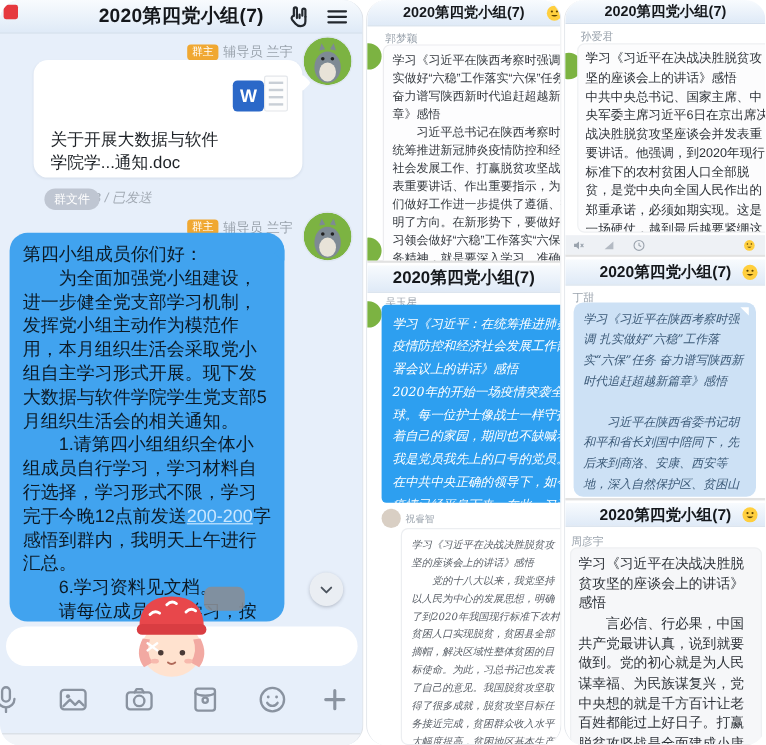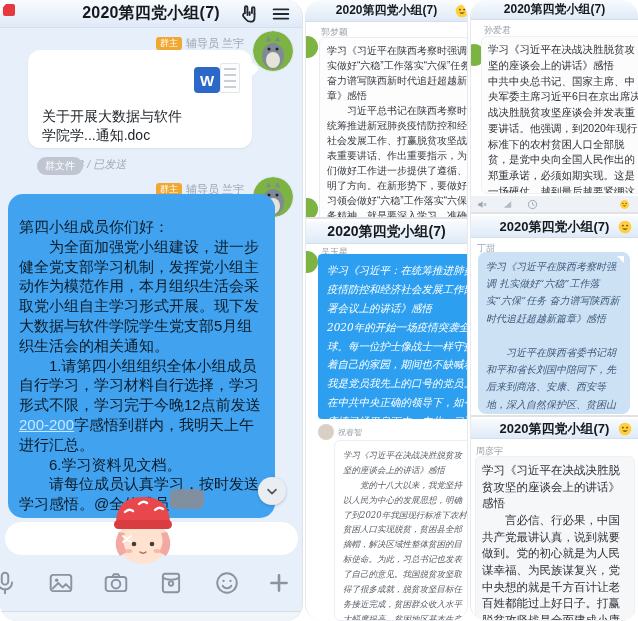--- a/index.html
+++ b/index.html
@@ -36,21 +36,21 @@
   .filecard:after { content:""; position:absolute; right:-5px; top:14px; width:10px; height:10px; background:#fff; transform:rotate(45deg); border-radius:2px; }
   .fc-name { font-size:14px; color:#1d2126; line-height:1.35; width:152px; float:left;margin-top:44px; }
   .fc-icon { float:right; width:46px; height:42px; position:relative; }
   .fc-w { position:absolute; left:0; top:4px; width:26px; height:26px; background:#2b68c8; border-radius:4px; color:#fff; font-size:15px; font-weight:700; display:flex; align-items:center; justify-content:center; }
   .fc-page { position:absolute; right:0; top:0; width:20px; height:30px; background:#fdfdfd; border:1px solid #e3e6ea; border-radius:2px; }
   .fc-page i { display:block; height:2px; background:#c9cfd6; margin:4px 3px 0 3px; }
   .fc-meta { clear:both; padding-top:12px; font-size:11px; color:#a3abb5;font-style:italic; }
 
   .grouptag { position:absolute; left:15px; top:157px; background:#bfc6d2; color:#fff; font-size:10px; padding:2px 8px; border-radius:9px;margin-left:22px; }
 
-  .bluebubble { position:absolute; left:8px; top:194px; width:267px; height:324px; background:#41a3ef; border-radius:15px; padding:23px 11px; font-size:15px; line-height:1.32; color:#0c1a26; overflow:hidden; }
+  .bluebubble { position:absolute; left:8px; top:194px; width:229px; height:324px; background:#41a3ef; border-radius:15px; padding:9px 11px; font-size:15px; line-height:1.32; color:#0c1a26; overflow:hidden; }
   .bluebubble:before { content:""; position:absolute; right:-4px; top:12px; width:10px; height:10px; background:#41a3ef; transform:rotate(45deg); }
   .blk { color:#c7e6ff; text-decoration:underline; cursor:pointer; }
 
   .greyblob { position:absolute; left:170px; top:489px; width:34px; height:20px; background:#878e97; border-radius:6px; opacity:.9; }
 
   .sticker { position:absolute; left:99px; top:492px; width:88px; height:76px; z-index:6; }
 
   .scrolldown { position:absolute; left:258px; top:477px; width:28px; height:28px; border-radius:50%; background:#eaeef3; box-shadow:0 1px 3px rgba(30,40,60,.25); display:flex; align-items:center; justify-content:center; z-index:4; }
   .scrolldown svg { width:16px; height:16px; stroke:#4c545e; stroke-width:2.4; fill:none; stroke-linecap:round; stroke-linejoin:round; }
 

